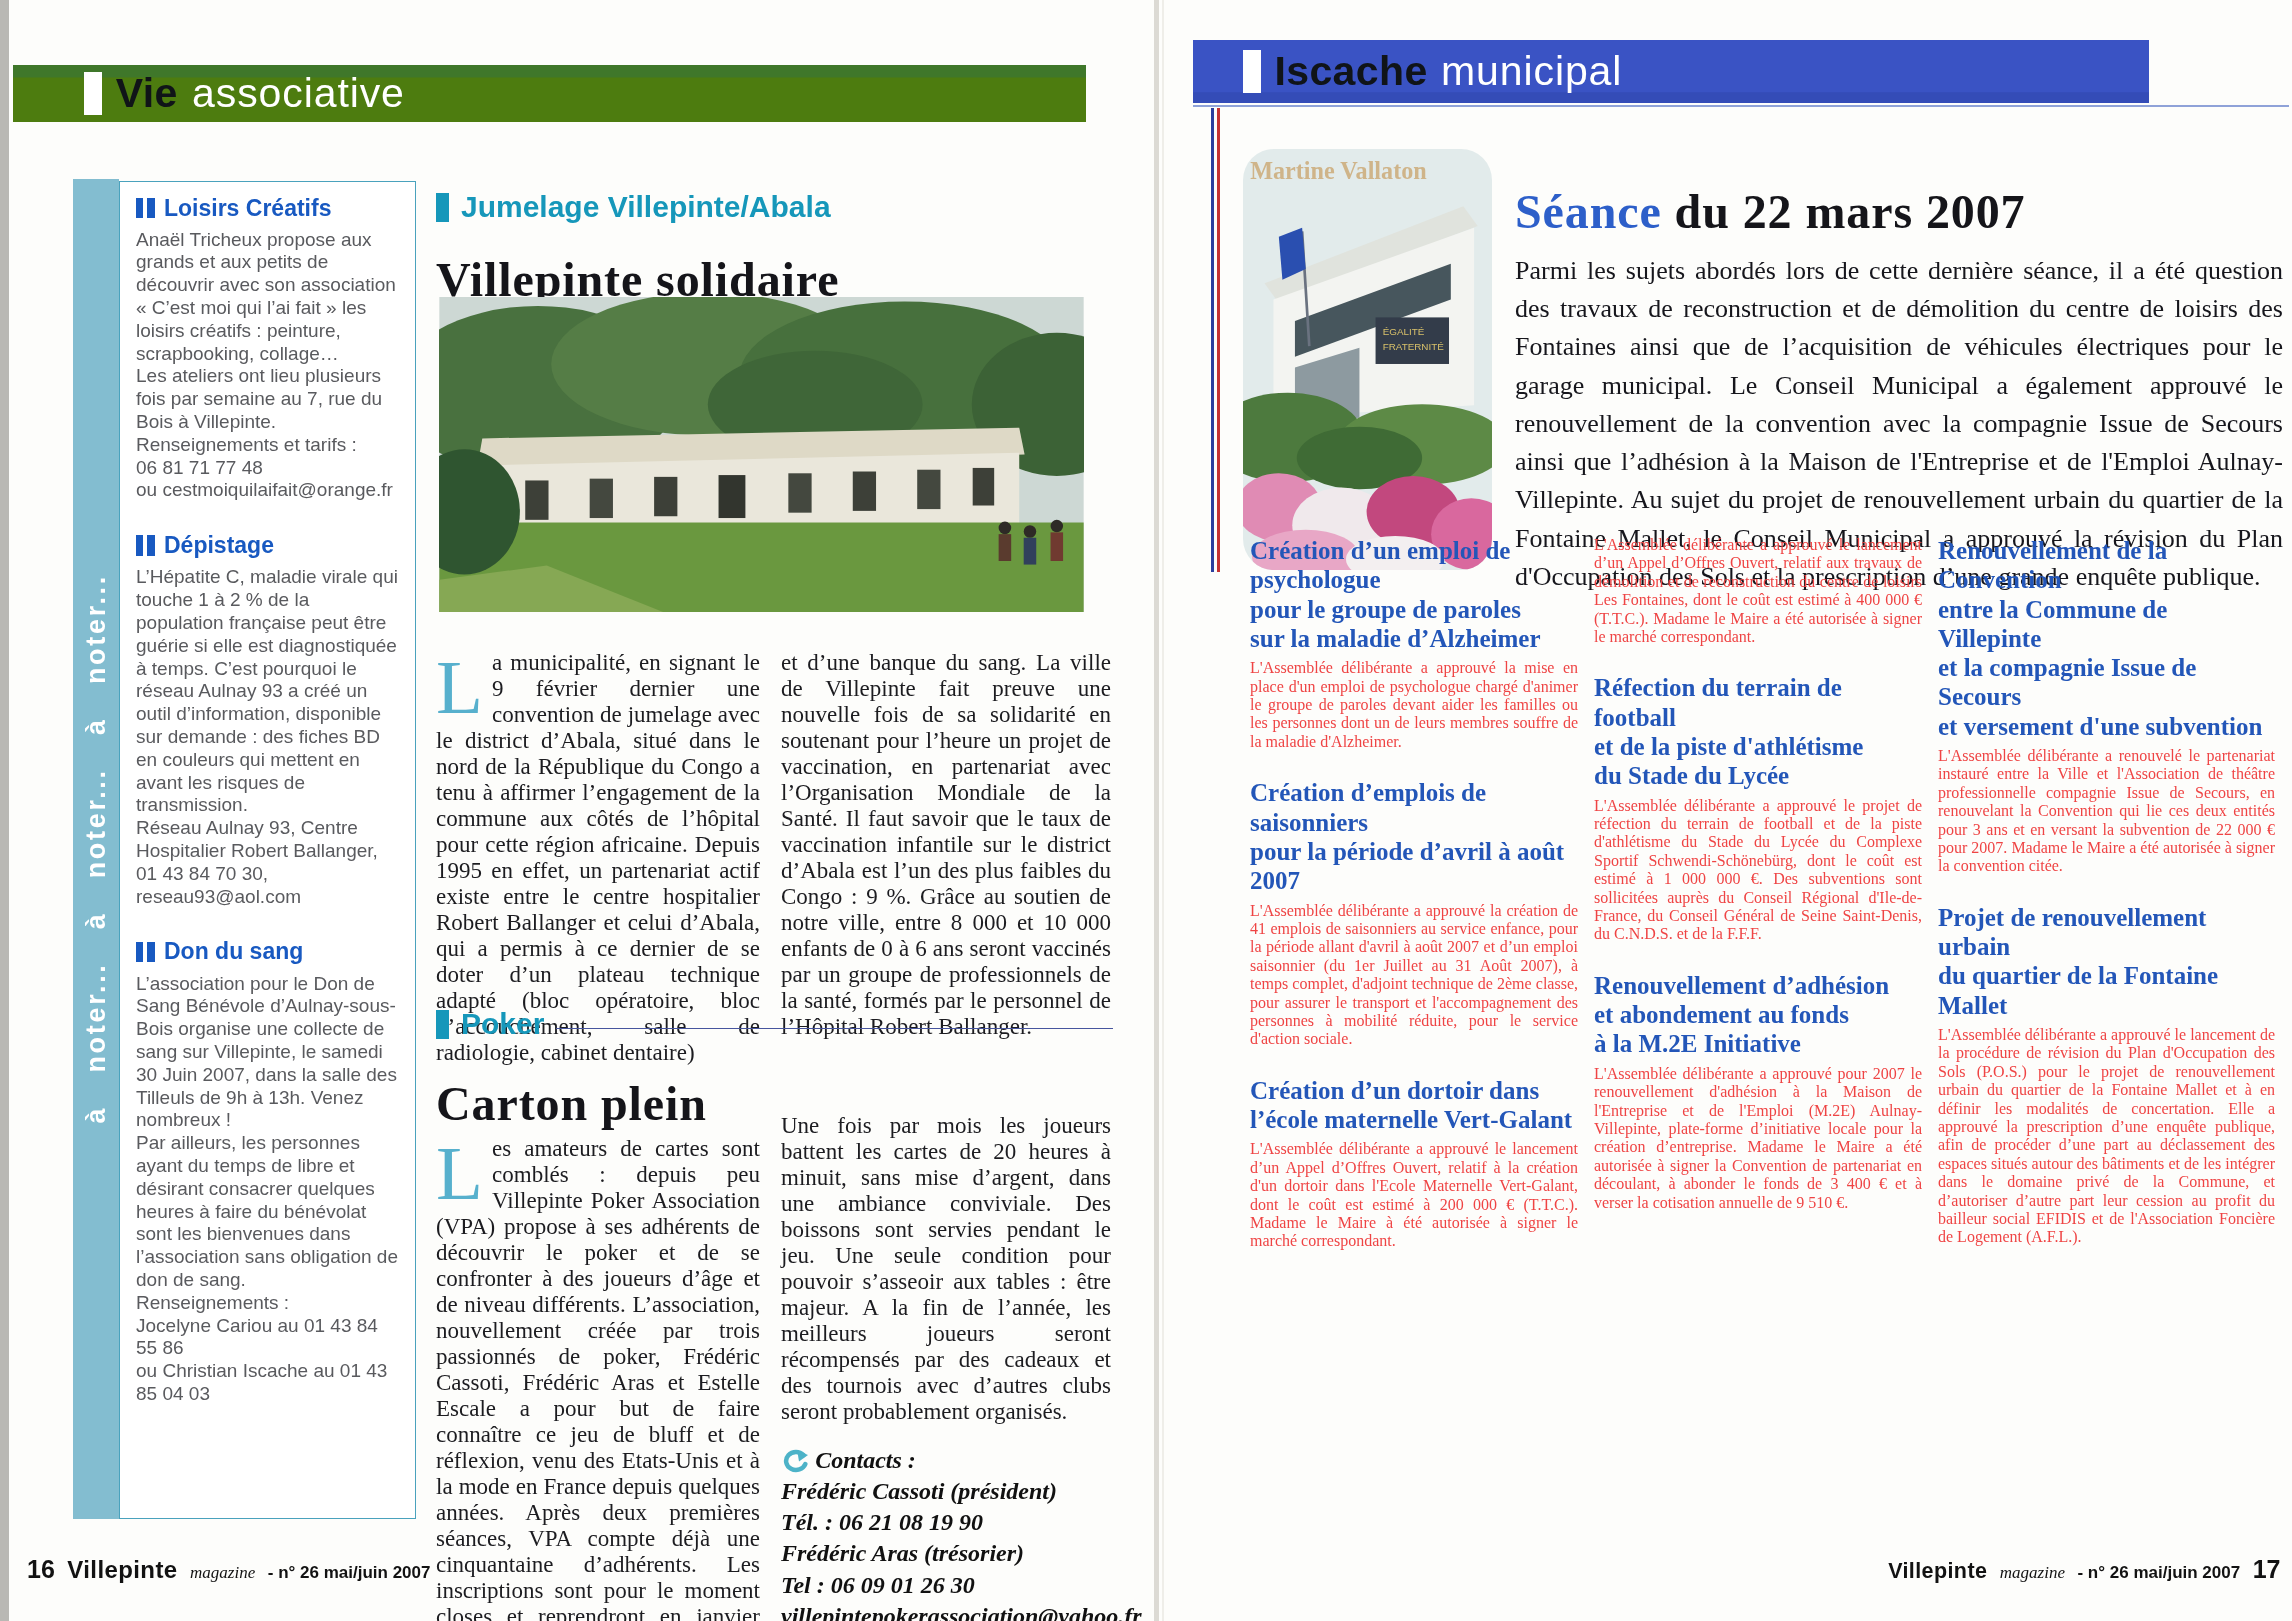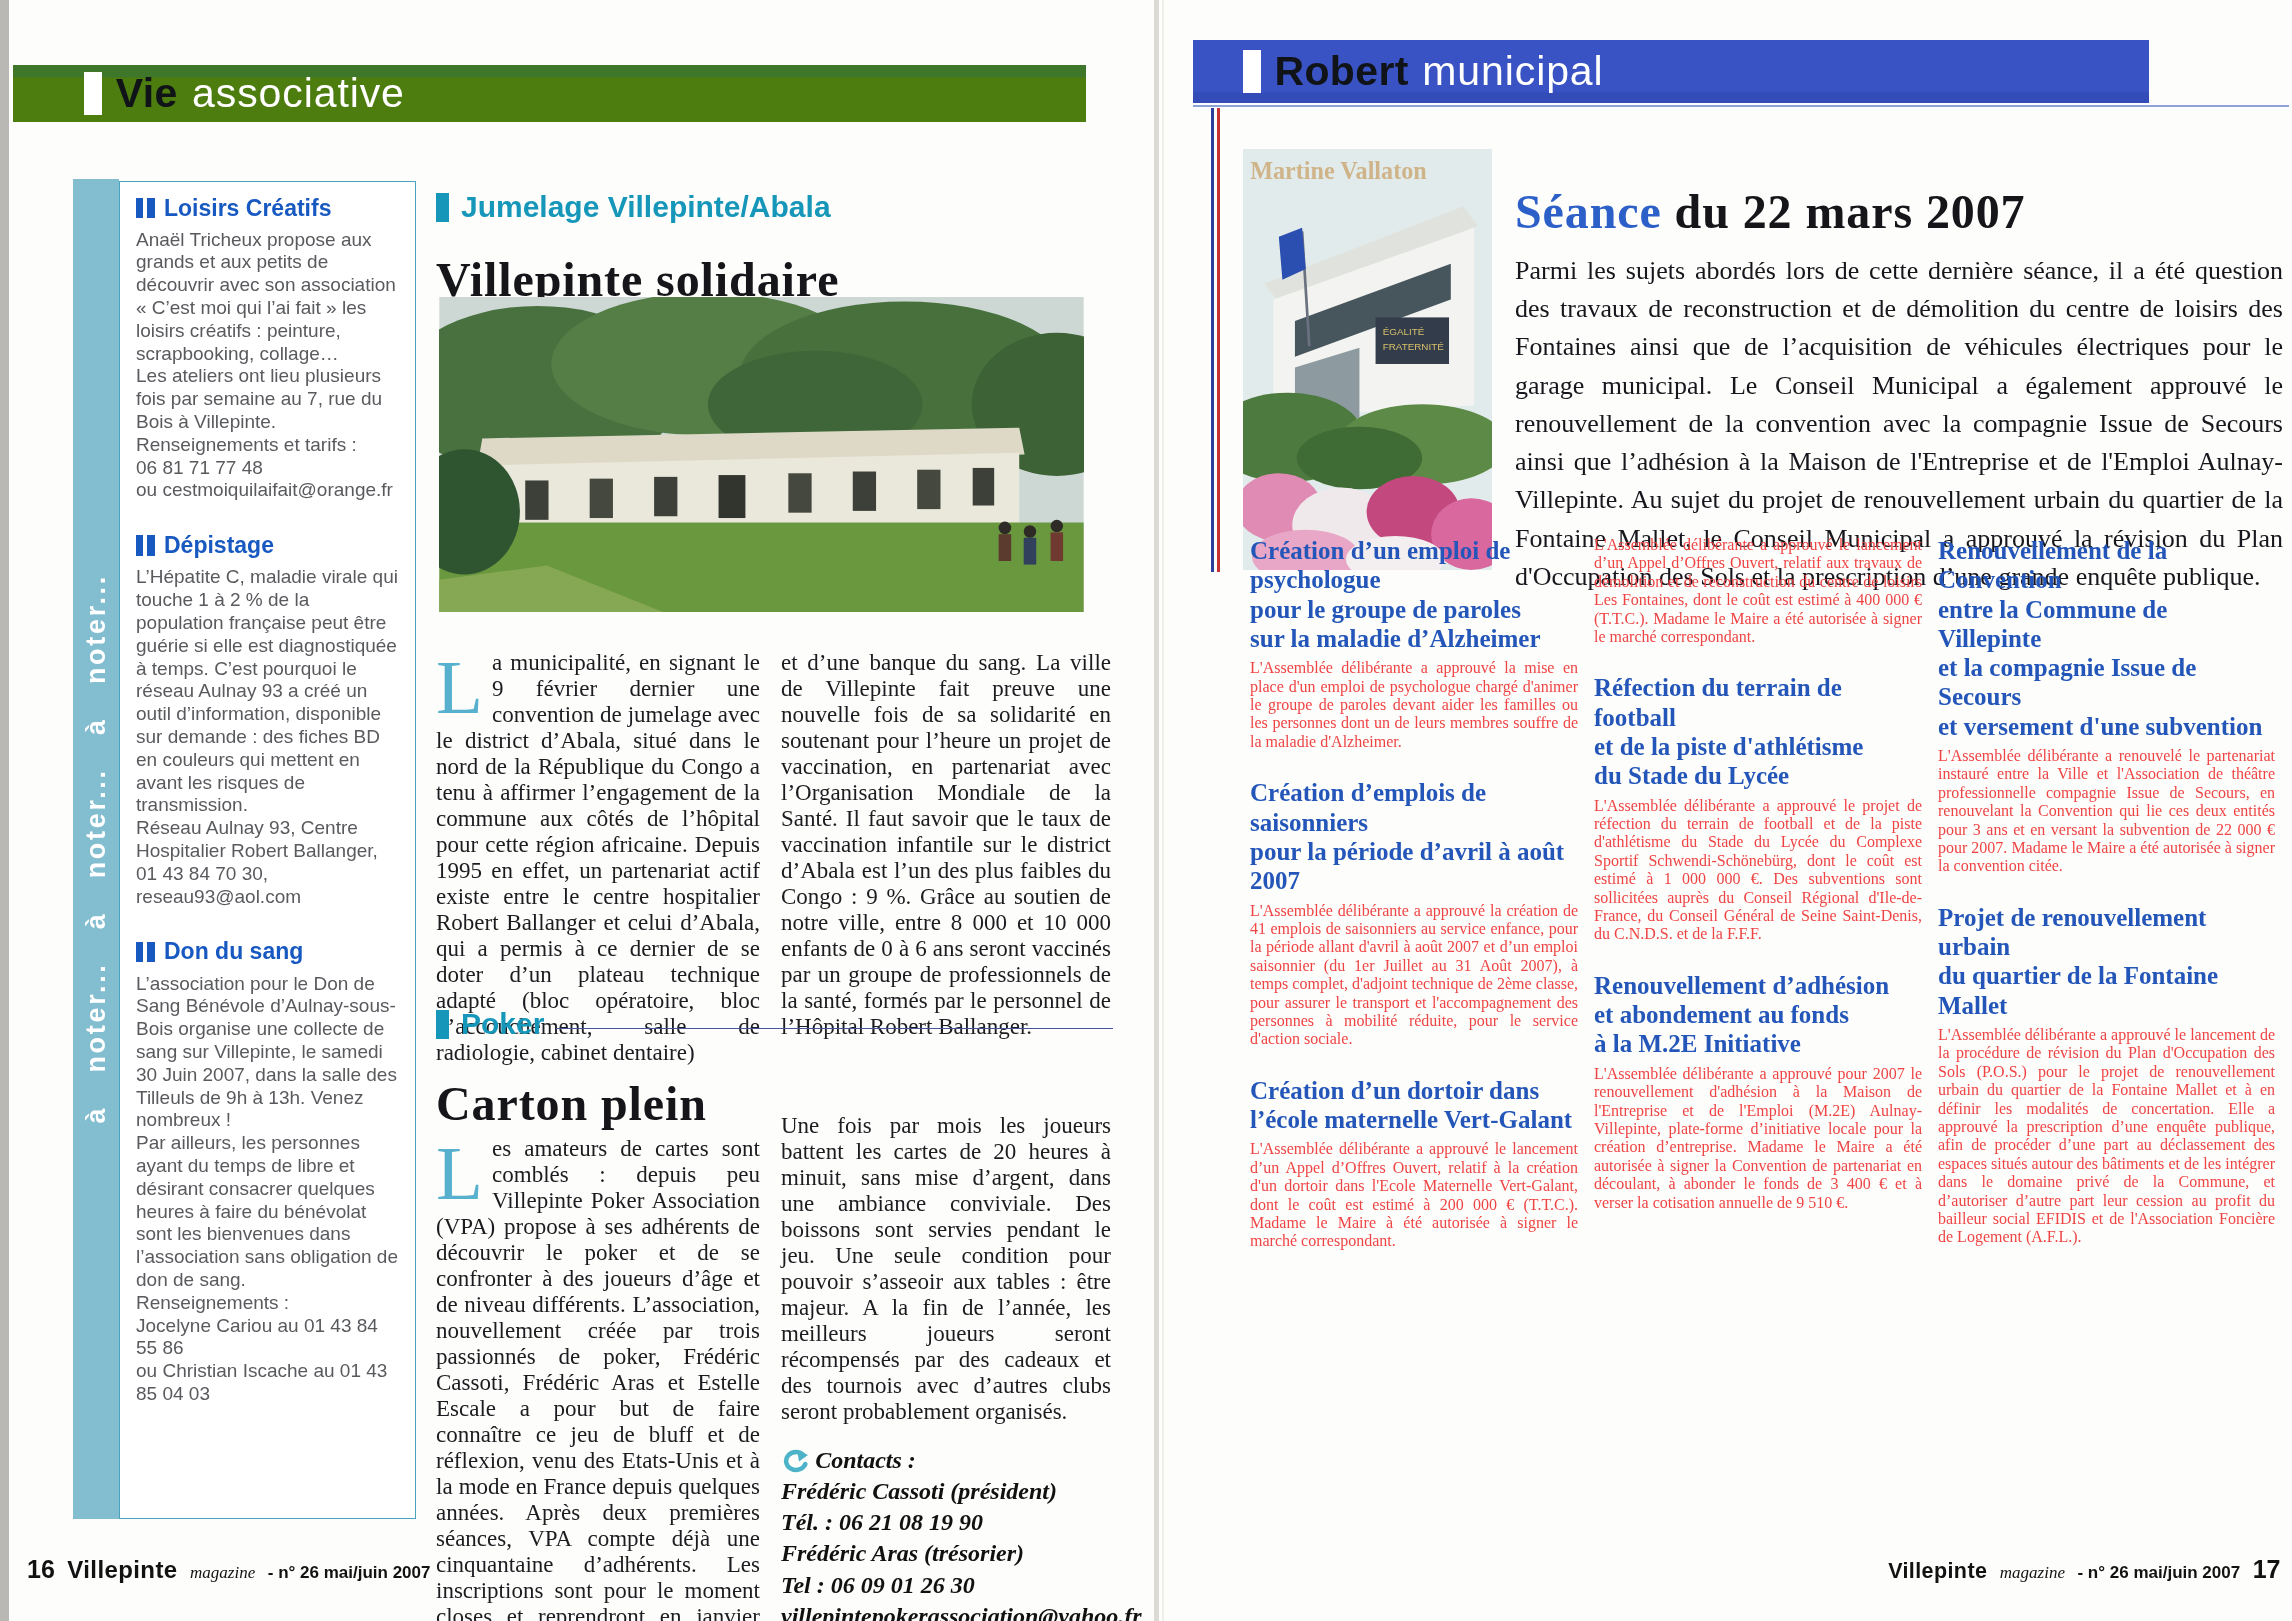--- a/index.html
+++ b/index.html
@@ -39,21 +39,21 @@
   #kicker1{left:436px;top:190px;}
   #kicker2{left:436px;top:1007px;width:677px;}
   .rule{flex:1;height:1.8px;background:#47559e;margin-top:9px;}
 
   .big-title{font-family:"Liberation Serif",serif;font-size:48px;color:#15151a;letter-spacing:0.9px;}
   #title1{left:436px;top:220px;}
   #title2{left:436px;top:1044px;}
 
   .photo-frame{overflow:hidden;}
   #photo1{left:439px;top:297px;width:645px;height:315px;}
-  #photo2{left:1243px;top:149px;width:249px;height:421px;}
+  #photo2{left:1243px;top:149px;width:249px;height:421px;border-radius:31px;}
 
   .art{font-family:"Liberation Serif",serif;font-size:23px;line-height:1.13;
     text-align:justify;color:#1c1c20;}
   #a1c1{left:436px;top:627px;width:324px;}
   #a1c2{left:781px;top:627px;width:330px;}
   #a2c1{left:436px;top:1113px;width:324px;}
   #a2c2{left:781px;top:1113px;width:330px;}
   .dropcap{float:left;font-size:77px;line-height:.78;color:#57b0cd;padding:7.2px 9px 0 0;
     font-family:"Liberation Serif",serif;}
 
@@ -222,21 +222,21 @@
       <span class="mag-name">Villepinte</span>
       <span class="mag-it">magazine</span>
       <span class="mag-issue">- n° 26 mai/juin 2007</span>
     </div>
   </section>
 
   <section>
 
     <header class="abs banner-blue">
       <span class="banner-bar"></span>
-      <span class="banner-bold">Robert</span>
+      <span class="banner-bold">Iscache</span>
       <span class="banner-light">municipal</span>
     </header>
     <div class="abs rule-blue"></div>
     <div class="abs vline-blue"></div>
     <div class="abs vline-red"></div>
 
     <div class="abs photo-frame" id="photo2">
       <svg width="249" height="421" viewBox="0 0 278 470">
         <rect width="278" height="470" fill="#e2ebeb"></rect>
         <text x="8" y="34" font-family="Liberation Serif, serif" font-size="27" font-weight="bold" fill="#c9a269" opacity="0.75">Martine Vallaton</text>

